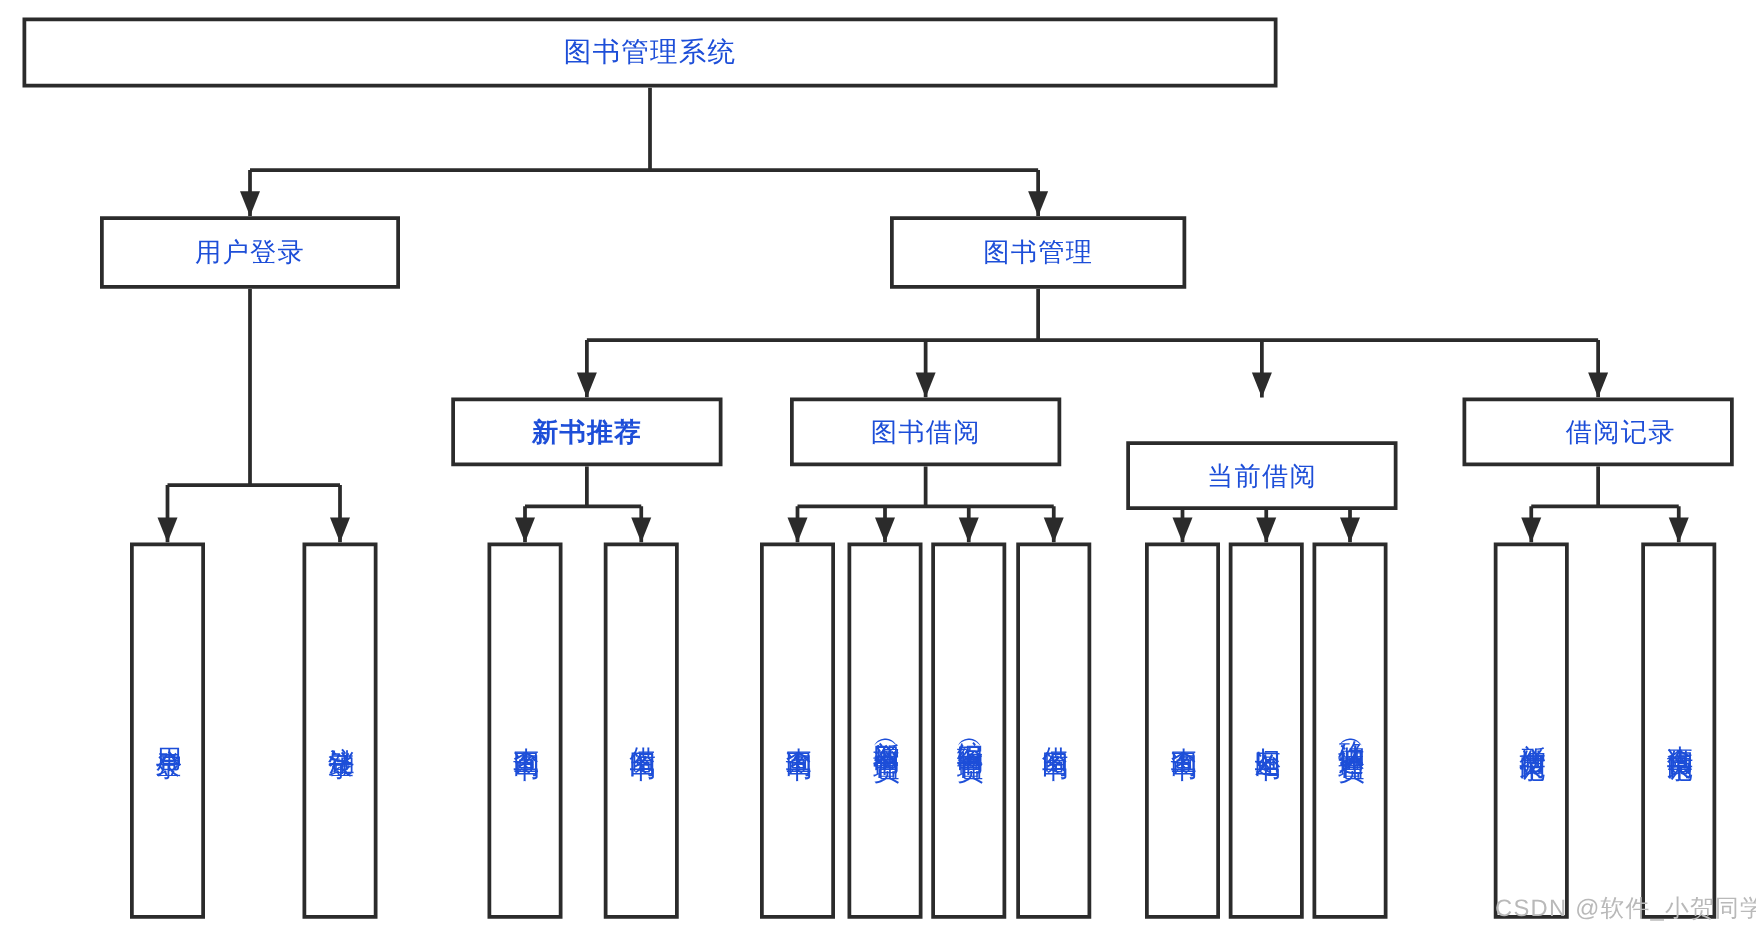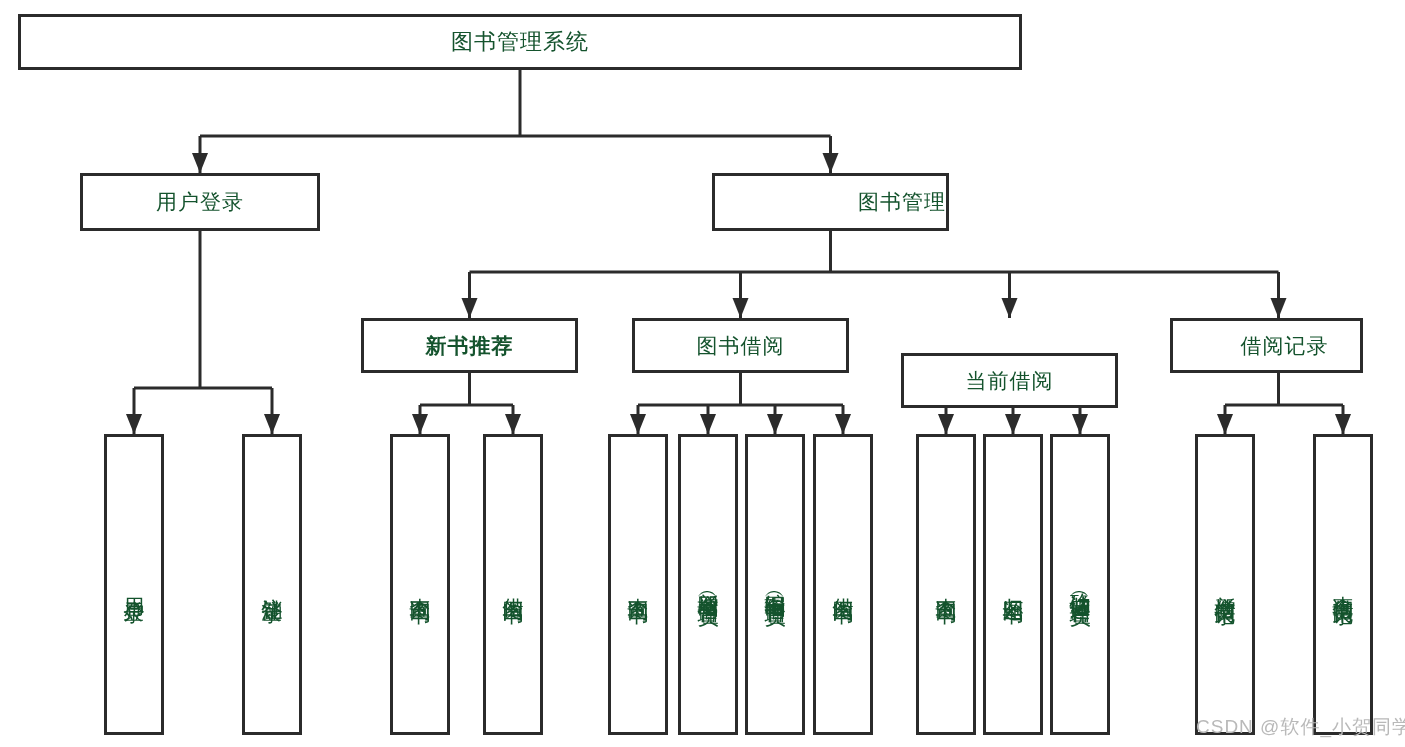--- a/index.html
+++ b/index.html
@@ -18,21 +18,21 @@
     overflow: hidden;
   }
   .node {
     position: absolute;
     box-sizing: border-box;
     border: 3px solid #2b2b2b;
     background: #ffffff;
     display: flex;
     align-items: center;
     justify-content: center;
-    color: #14532d;
+    color: #1d4ed8;
   }
   .node.horiz {
     font-size: 21px;
     letter-spacing: 1px;
   }
   .node.root {
     font-size: 22px;
     border-width: 3px;
   }
   .node.vert {
@@ -120,33 +120,33 @@
       <line x1="1343" y1="405" x2="1343" y2="434" stroke="#2b2b2b" stroke-width="3"></line>
       <polygon points="1335,414 1351,414 1343,434" fill="#2b2b2b"></polygon>
     </svg>
   <div id="nodes">
       <div class="node horiz root" style="left: 18px; top: 14px; width: 1004px; height: 56px;">
         <span>图书管理系统</span>
       </div>
       <div class="node horiz" style="left: 80px; top: 173px; width: 240px; height: 58px;">
         <span>用户登录</span>
       </div>
-      <div class="node horiz" style="left: 712px; top: 173px; width: 237px; height: 58px; justify-content: flex-end;">
+      <div class="node horiz" style="left: 712px; top: 173px; width: 237px; height: 58px;">
         <span>图书管理</span>
       </div>
       <div class="node horiz" style="left: 361px; top: 318px; width: 217px; height: 55px; font-weight: bold;">
         <span>新书推荐</span>
       </div>
       <div class="node horiz" style="left: 632px; top: 318px; width: 217px; height: 55px;">
         <span>图书借阅</span>
       </div>
       <div class="node horiz" style="left: 901px; top: 318px; width: 217px; height: 55px; margin-top: 35px;">
         <span>当前借阅</span>
       </div>
-      <div class="node horiz" style="left: 1170px; top: 318px; width: 193px; height: 55px; padding-left: 36px;">
+      <div class="node horiz" style="left: 1170px; top: 318px; width: 217px; height: 55px; padding-left: 36px;">
         <span>借阅记录</span>
       </div>
       <div class="node vert" style="left: 104px; top: 434px; width: 60px; height: 301px;">
         <span>用户登录</span>
       </div>
       <div class="node vert" style="left: 242px; top: 434px; width: 60px; height: 301px;">
         <span>注销登录</span>
       </div>
       <div class="node vert" style="left: 390px; top: 434px; width: 60px; height: 301px;">
         <span>查询图书</span>

